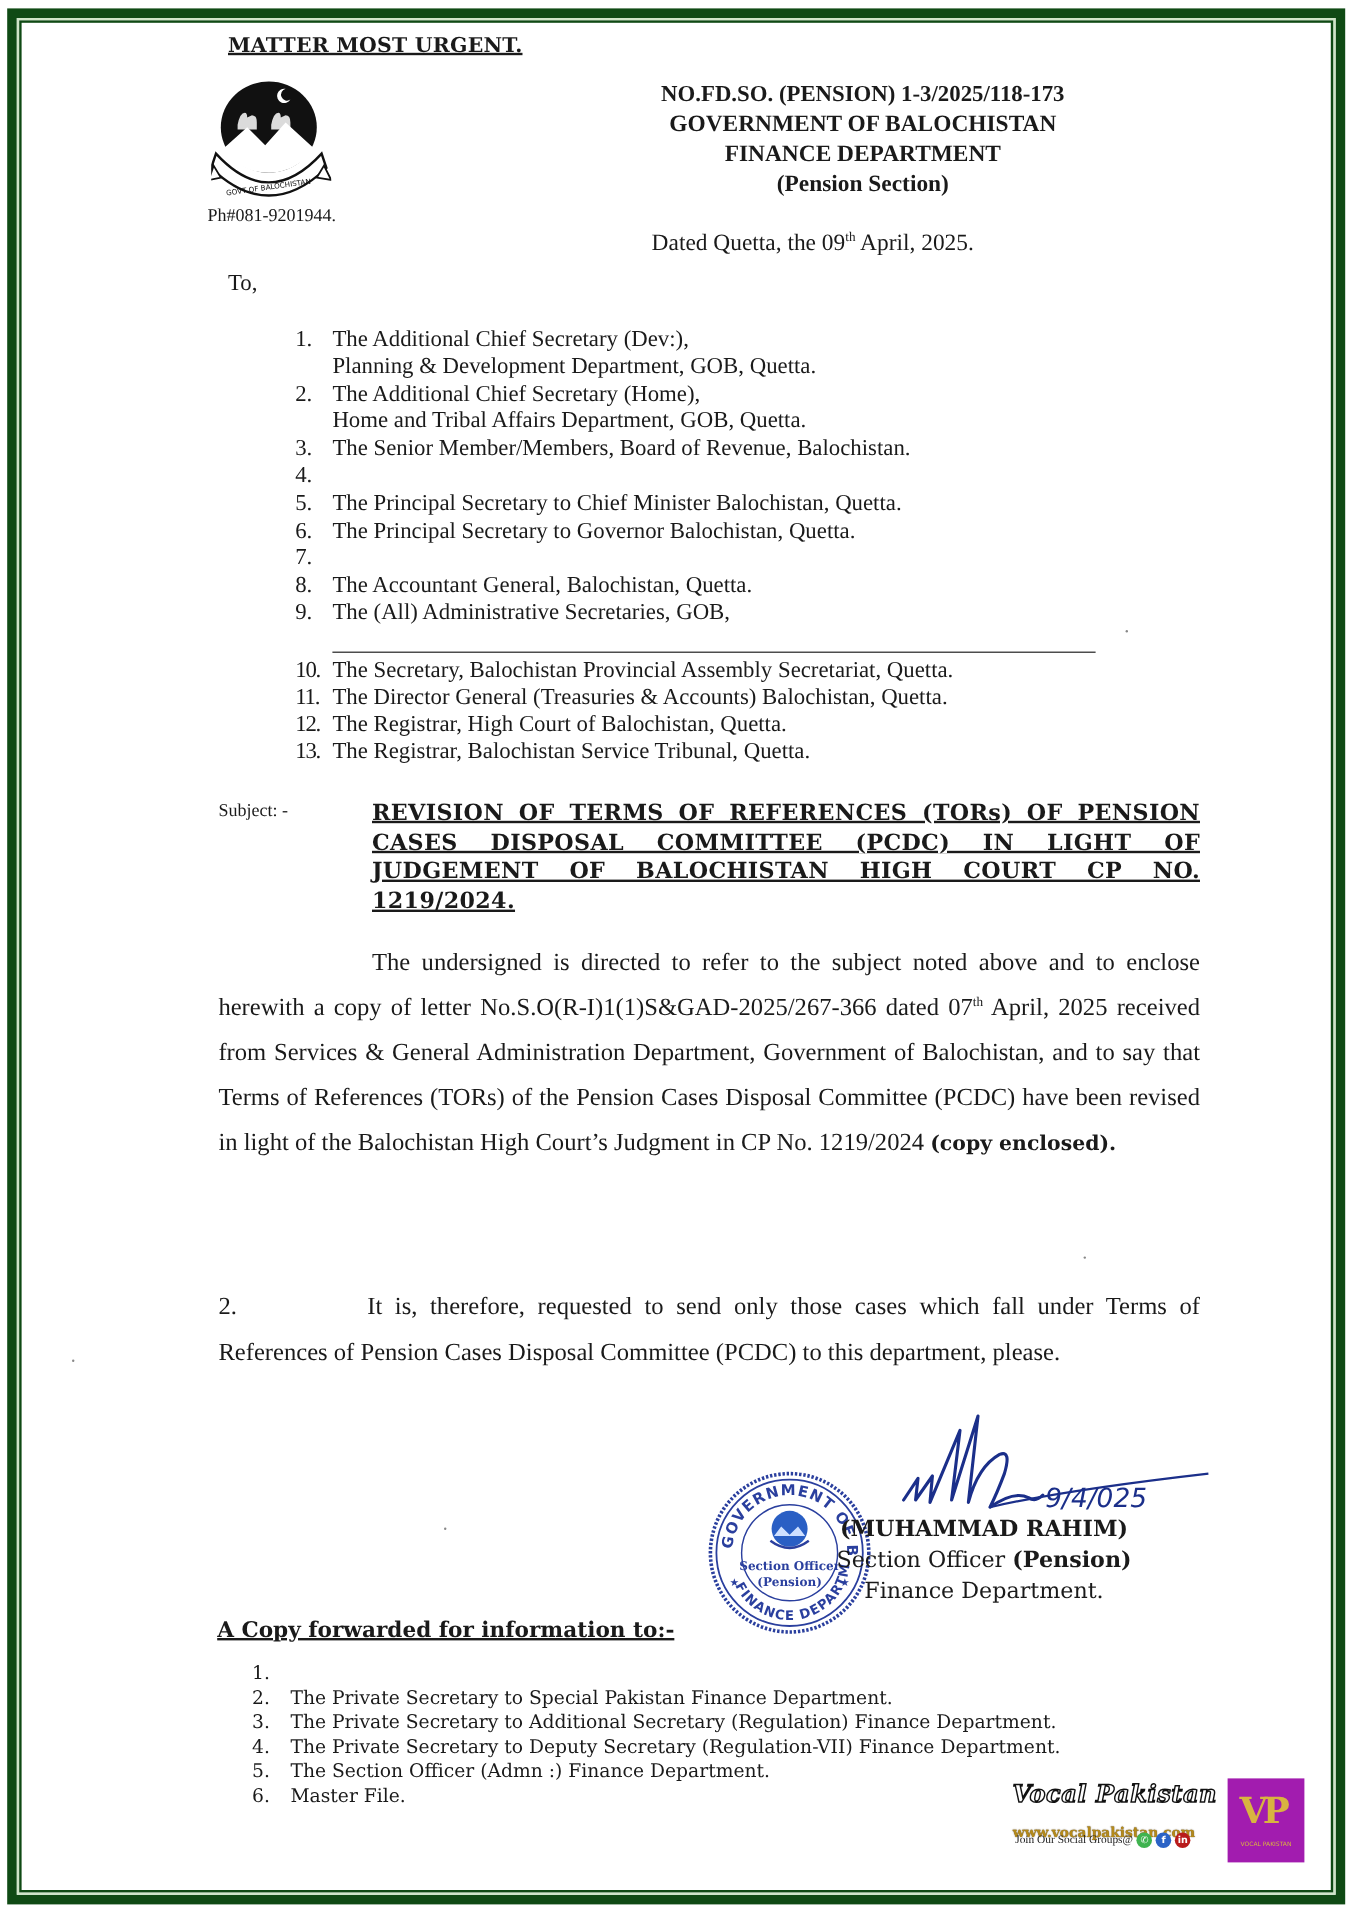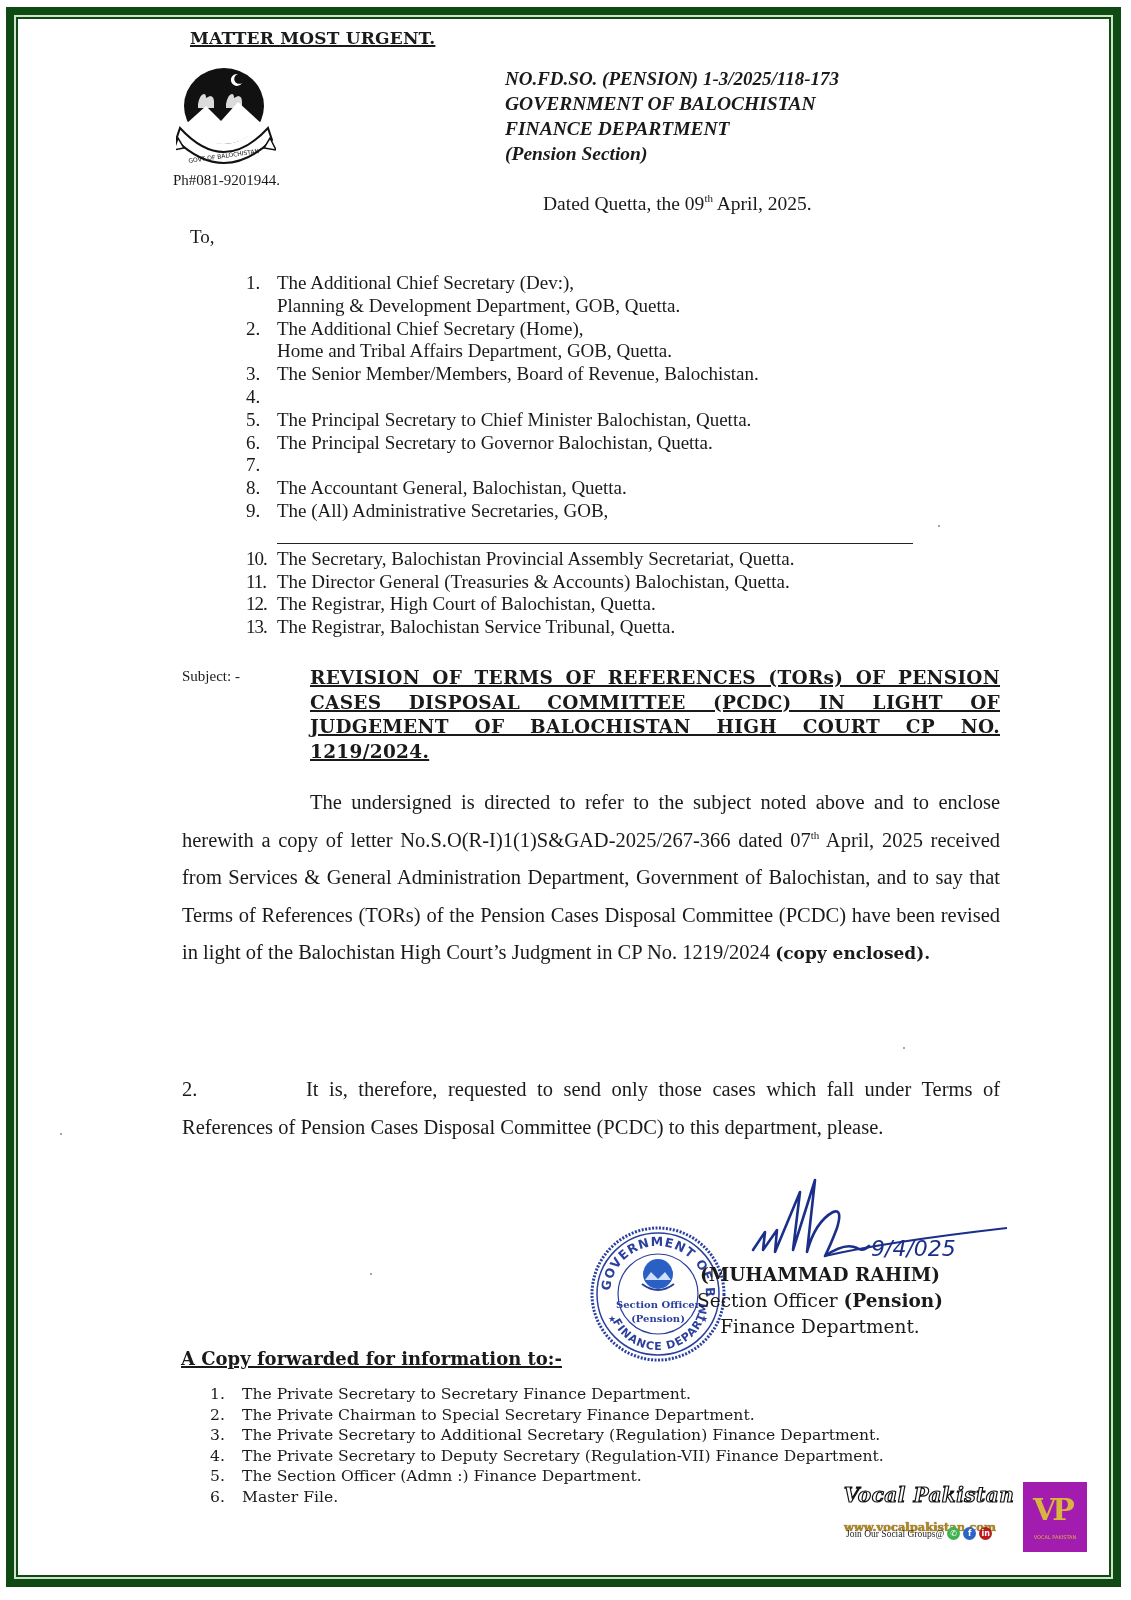--- a/index.html
+++ b/index.html
@@ -20,22 +20,22 @@
     border:2px solid #cfe5c8; box-sizing:border-box;
   }
   .abs { position:absolute; }
   .urgent {
     left:190px; top:28px; font-weight:bold; font-size:17px; text-decoration:underline;
     text-decoration-thickness:2px; letter-spacing:0.2px;
   }
   .logo { left:176px; top:66px; width:100px; height:110px; }
   .phone { left:173px; top:172px; font-size:15px; font-family:"Liberation Serif", serif; }
   .header-block {
-    left:505px; top:66px; width:390px; text-align:left;
-    font-family:"Liberation Serif", serif; font-size:19.5px; line-height:25px;font-style:italic;
+    left:524px; top:66px; width:390px; text-align:center;
+    font-family:"Liberation Serif", serif; font-size:19.5px; line-height:25px;
   }
   .header-block .ref { font-size:19px; }
   .header-block div { font-weight:bold; }
   .dated { left:543px; top:192px; font-family:"Liberation Serif", serif; font-size:19.5px; }
   .dated sup { font-size:11px; }
   .to { left:190px; top:226px; font-size:19px; font-family:"Liberation Serif", serif;text-align:center; }
   .addr-list {
     left:246px; top:272px; width:700px; font-family:"Liberation Serif", serif;
     font-size:19px; line-height:22.8px;
   }
@@ -264,25 +264,24 @@
 <div class="abs sig-block">
   <div class="sig-name">(MUHAMMAD RAHIM)</div>
   <div><span>Section Officer </span><b>(Pension)</b></div>
   <div>Finance Department.</div>
 </div>
 
 <div class="abs copy-heading">A Copy forwarded for information to:-</div>
 <div class="abs copy-list" id="copy-list">
     <div class="copy-item">
       <span class="copy-num">1.</span>
-      <span>The Private Secretary to Secretary Finance Department.</span>
     </div>
     <div class="copy-item">
       <span class="copy-num">2.</span>
-      <span>The Private Chairman to Special Secretary Finance Department.</span>
+      <span>The Private Secretary to Special Pakistan Finance Department.</span>
     </div>
     <div class="copy-item">
       <span class="copy-num">3.</span>
       <span>The Private Secretary to Additional Secretary (Regulation) Finance Department.</span>
     </div>
     <div class="copy-item">
       <span class="copy-num">4.</span>
       <span>The Private Secretary to Deputy Secretary (Regulation-VII) Finance Department.</span>
     </div>
     <div class="copy-item">

